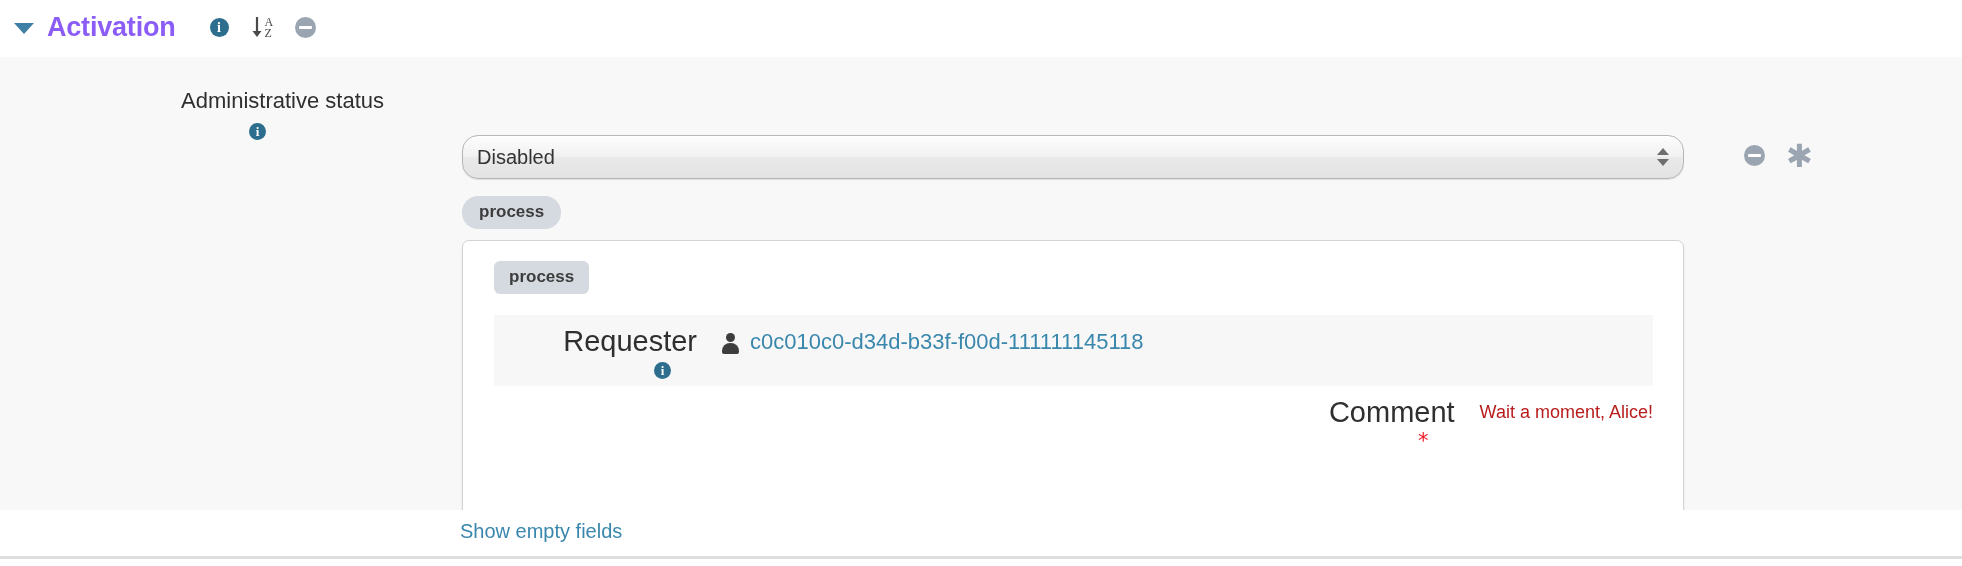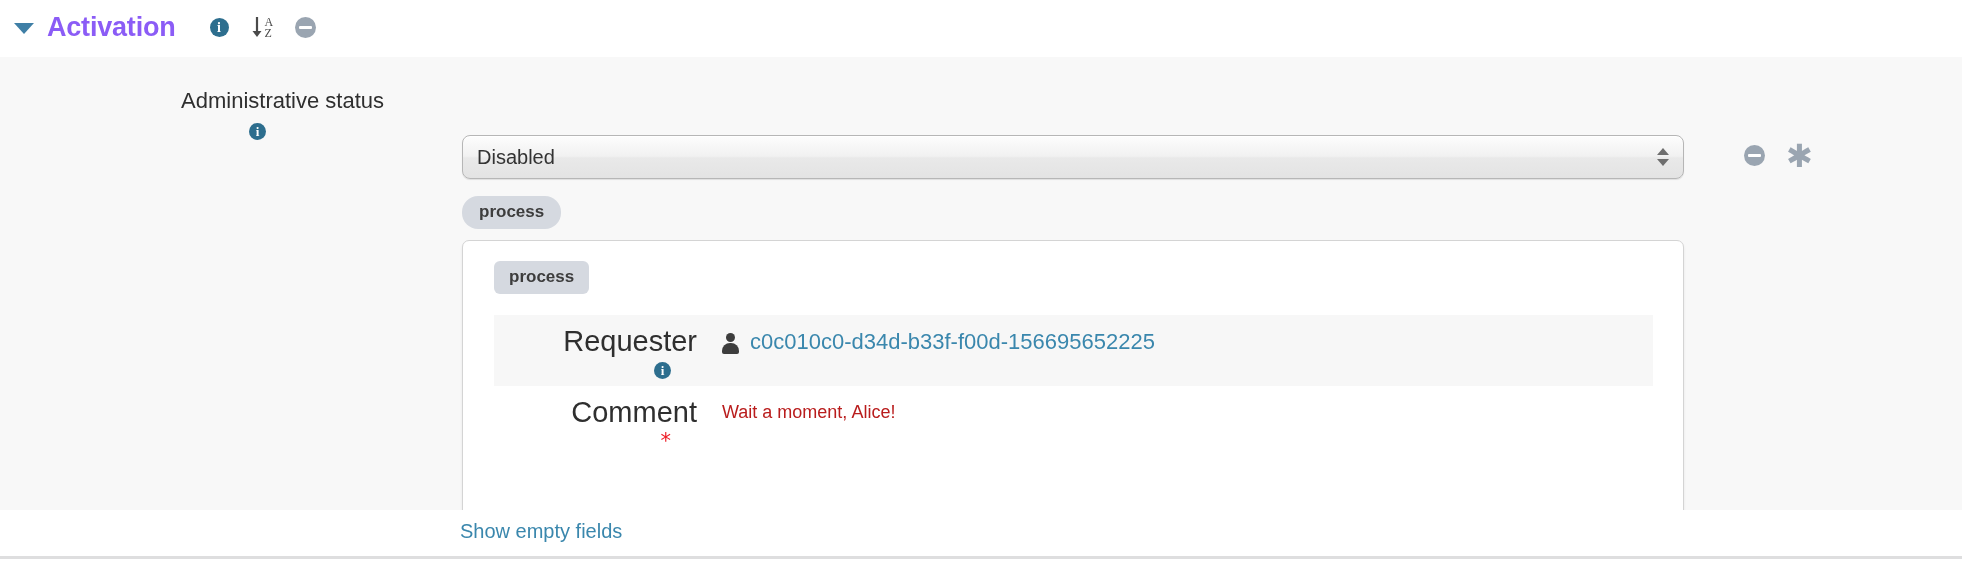--- a/index.html
+++ b/index.html
@@ -147,21 +147,21 @@
     position: absolute;
     left: 462px; top: 78px;
     width: 1222px;
     height: 44px;
   }
   .select-box {
     width: 100%;
     height: 100%;
     box-sizing: border-box;
     border: 1px solid #b6b6b6;
-    border-radius: 8px;
+    border-radius: 16px;
     background: linear-gradient(to bottom, #fdfdfd 0%, #f1f1f1 48%, #e9e9e9 52%, #e3e3e3 100%);
     box-shadow: 0 1px 1px rgba(0,0,0,0.10), inset 0 1px 0 rgba(255,255,255,0.9);
     display: flex;
     align-items: center;
     cursor: pointer;
     position: relative;
   }
   .select-value {
     margin-left: 14px;
     font-size: 20px;
@@ -234,21 +234,21 @@
 
   
   .card-row {
     position: absolute;
     left: 31px;
     width: 1159px;
     display: flex;
   }
   .card-row.striped { background: #f7f7f7; }
   .row-requester { top: 74px; height: 71px; }
-  .row-comment { top: 145px; height: 75px; }
+  .row-comment { top: 145px; height: 75px; justify-content: flex-end; }
 
   .row-label-col {
     width: 203px;
     text-align: right;
     padding-top: 14px;
     flex: none;
   }
   .row-label {
     font-size: 29px;
     color: #2f2f2f;
@@ -391,21 +391,21 @@
 
     <div class="card-row striped row-requester">
       <div class="row-label-col">
         <div class="row-label">Requester</div>
         <div class="row-label-sub">
           <span class="info-icon small">i</span>
         </div>
       </div>
       <div class="row-value-col">
         <span class="person-icon"></span>
-        <a class="link-uuid">c0c010c0-d34d-b33f-f00d-156695652225</a>
+        <a class="link-uuid">c0c010c0-d34d-b33f-f00d-111111145118</a>
       </div>
     </div>
 
     <div class="card-row row-comment">
       <div class="row-label-col">
         <div class="row-label">Comment</div>
         <div class="row-label-sub">
           <span class="req-star">*</span>
         </div>
       </div>

